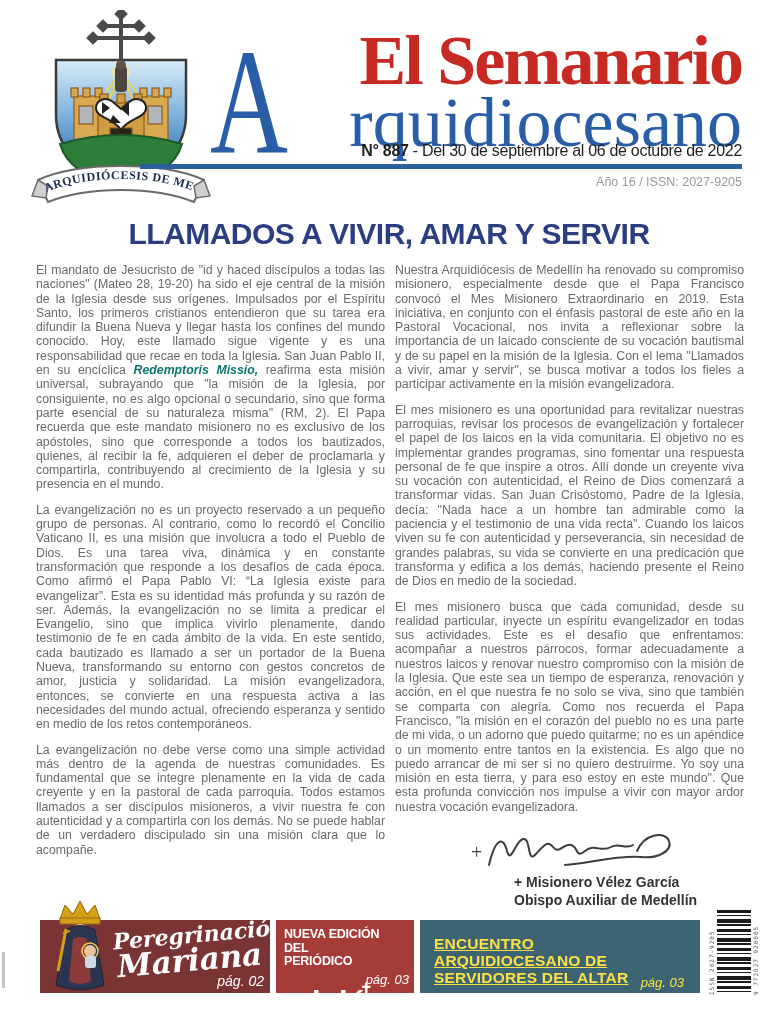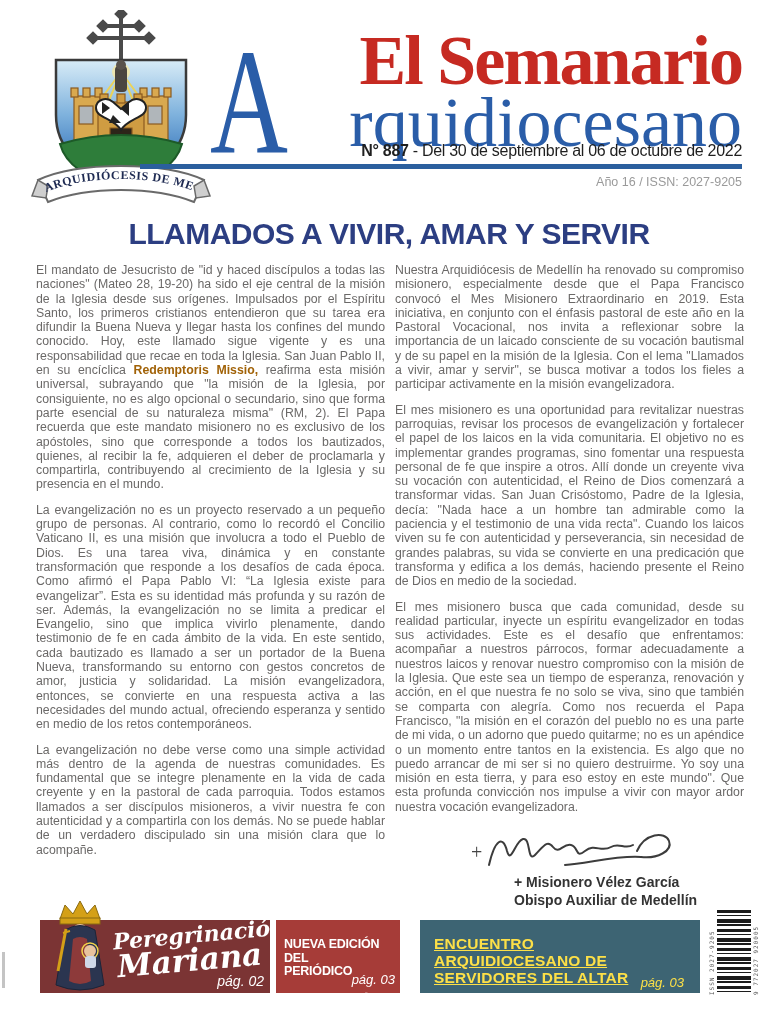--- a/index.html
+++ b/index.html
@@ -22,35 +22,35 @@
   .meta-line{position:absolute;right:26px;top:175px;font-size:12.5px;color:#9a9a9a;margin-left:24px;}
   
   .headline{position:absolute;left:36px;top:217px;width:706px;text-align:center;
             font-size:30px;font-weight:700;color:#2c3e82;letter-spacing:-0.5px;}
   
   .col{position:absolute;top:263px;width:349px;font-size:12.3px;line-height:14.3px;
        color:#6b6968;text-align:justify;}
   .col-left{left:36px;}
   .col-right{left:395px;}
   .col p{margin:0 0 11px 0;}
-  .emph{font-weight:700;color:#a16207;margin-top:24px;}
+  .emph{font-weight:700;font-style:italic;color:#0f766e;margin-top:24px;}
   
   .sig-block{margin-top:2px;margin-left:auto;width:230px;text-align:left;}
   .sig-svg{display:block;margin-left:-45px;}
   .sig-name,.sig-role{font-size:14px;font-weight:700;color:#333;line-height:18px;text-align:left;}
   
   .banner{position:absolute;top:920px;height:73px;}
   .banner1{left:40px;width:230px;background:#7b3434;}
   .virgin{position:absolute;left:4px;top:-21px;width:72px;height:94px;}
   .b1-text{position:absolute;left:74px;top:4px;width:150px;transform:rotate(-5deg);
            color:#fff;font-family:"DejaVu Serif",serif;font-style:italic;font-weight:700;}
   .b1-l1{font-size:22px;line-height:22px;}
   .b1-l2{font-size:31px;line-height:28px;margin-left:2px;}
   .b1-page{position:absolute;right:6px;bottom:4px;color:#fff;font-style:italic;font-size:14px;}
-  .banner2{left:276px;width:124px;background:#a63c38;color:#fff;padding:18px 8px;box-sizing:border-box;}
+  .banner2{left:276px;width:138px;background:#a63c38;color:#fff;padding:8px 8px;box-sizing:border-box;}
   .b2-kicker{font-weight:700;font-size:12.5px;line-height:13.5px;letter-spacing:-0.2px;}
   .b2-logo-wrap{position:relative;margin-top:19px;}
   .b2-logo{font-weight:700;font-size:31px;line-height:30px;letter-spacing:0.5px;}
   .b2-cross{position:absolute;left:76px;top:-8px;font-size:15px;font-weight:700;}
   .b2-tagline{background:#fff;color:#a63c38;font-size:5px;font-weight:700;
               padding:1px 2px;width:92px;letter-spacing:0.2px;}
   .b2-page{position:absolute;right:5px;bottom:6px;font-style:italic;font-size:13px;}
   .banner3{left:420px;width:280px;background:#3d6473;color:#fde047;padding:15px 14px;box-sizing:border-box;text-decoration:underline;}
   .b3-line{font-weight:700;font-size:15.5px;line-height:17px;letter-spacing:0.2px;}
   .b3-page{position:absolute;right:16px;bottom:3px;font-style:italic;font-size:13px;}

